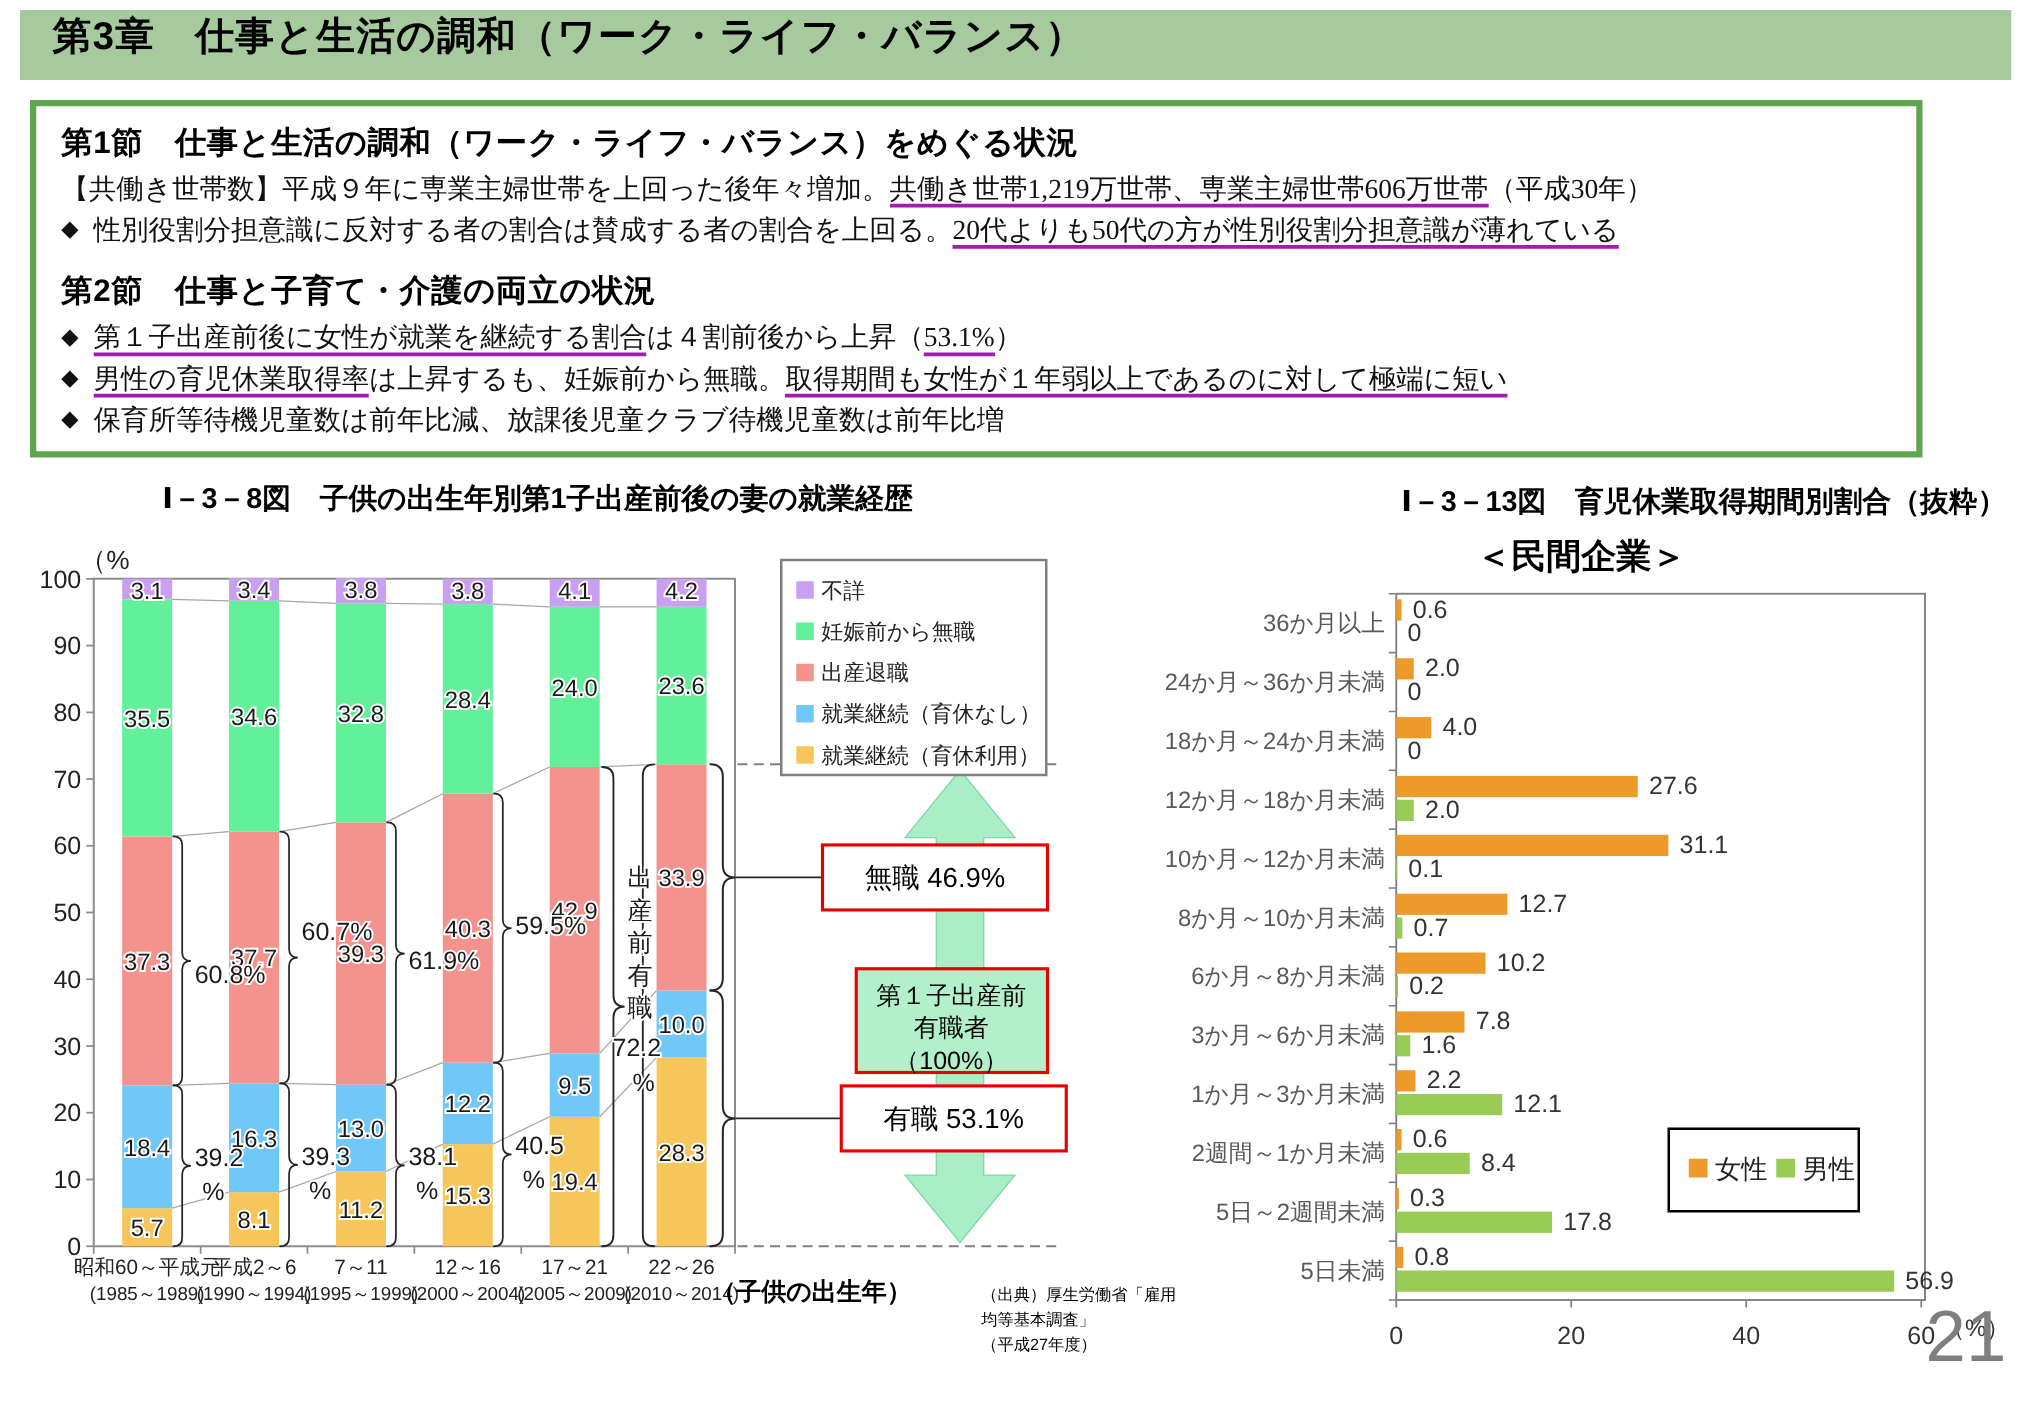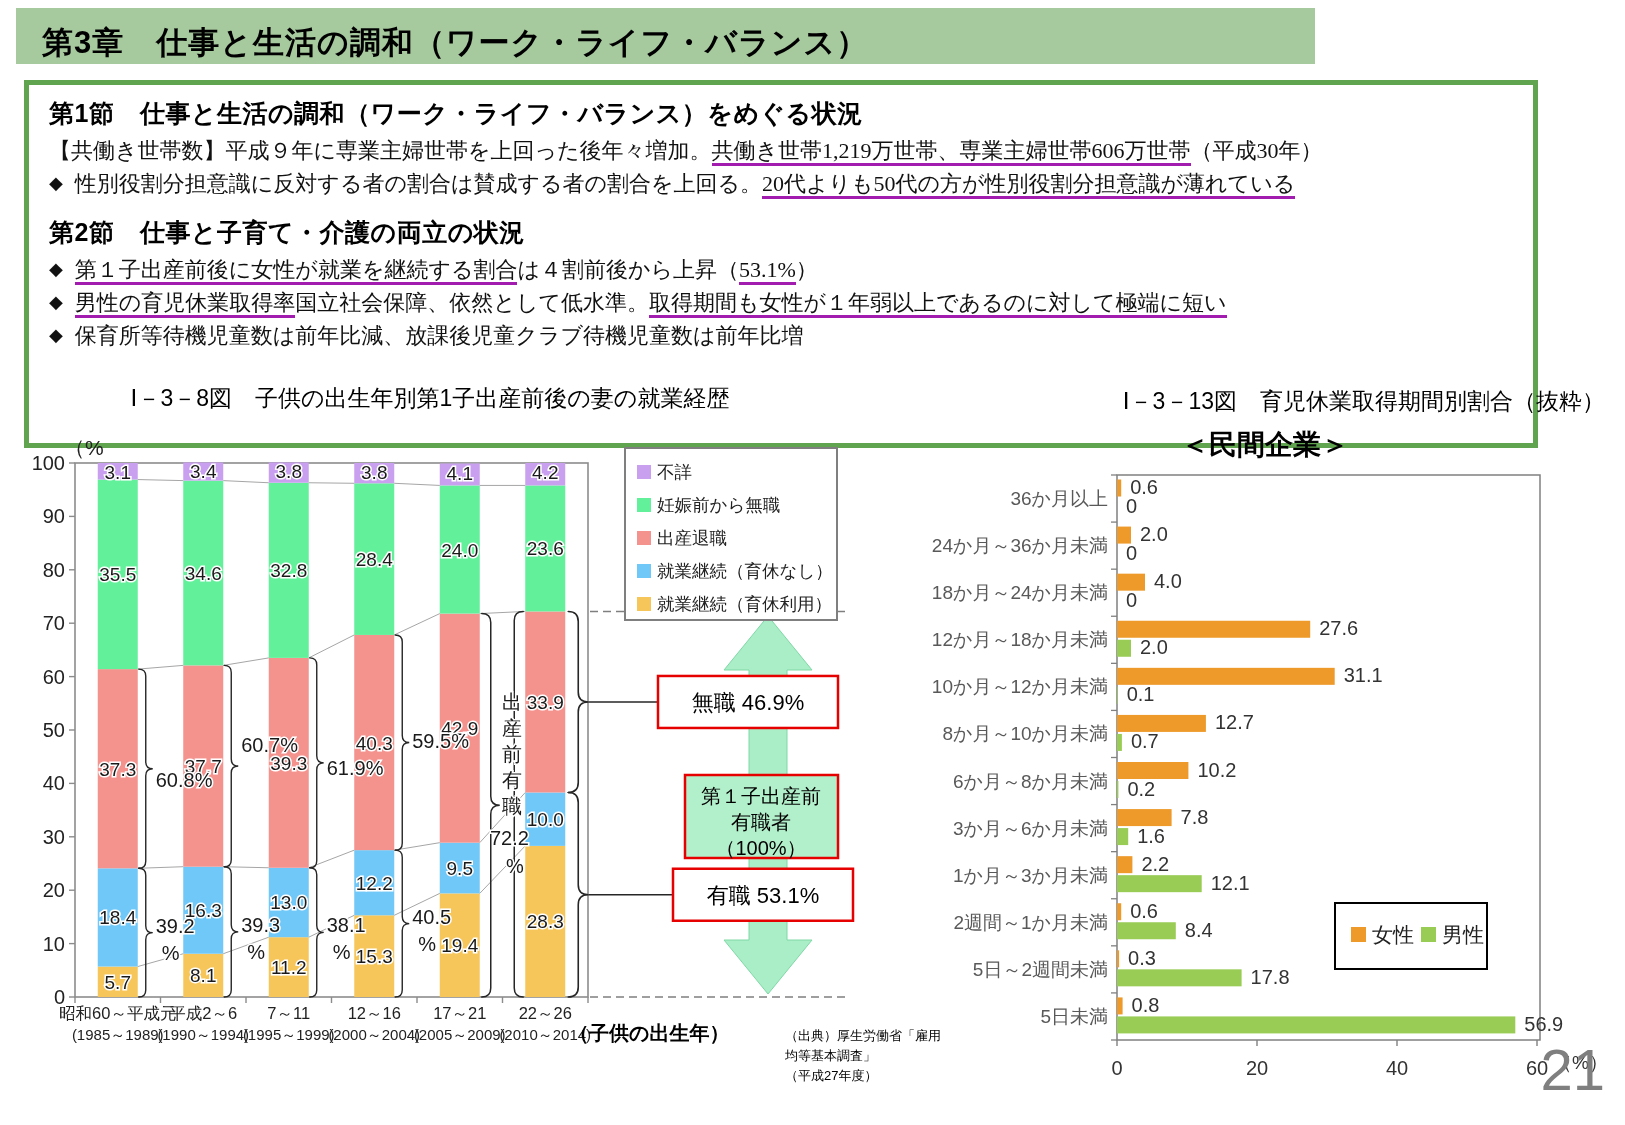--- a/index.html
+++ b/index.html
@@ -1,30 +1,30 @@
 <!DOCTYPE html>
 <html><head>
 <meta charset="utf-8">
 <style>
   html,body{margin:0;padding:0;background:#e8e8e8;}
   .page{position:relative;width:1625px;height:1125px;background:#fff;overflow:hidden;
         font-family:"Liberation Sans","DejaVu Sans",sans-serif;color:#111;}
-  .chapter-bar{position:absolute;left:16px;top:8px;width:1299px;height:56px;background:#A6C99E;
-        display:flex;align-items:flex-end;box-sizing:border-box;padding-left:26px;}
+  .chapter-bar{position:absolute;left:16px;top:8px;width:1593px;height:56px;background:#A6C99E;
+        display:flex;align-items:flex-start;box-sizing:border-box;padding-left:26px;}
   .chapter-bar span{font-size:31px;font-weight:900;letter-spacing:1px;color:#000;}
-  .summary-box{position:absolute;left:24px;top:80px;width:1514px;height:368px;box-sizing:border-box;
+  .summary-box{position:absolute;left:24px;top:80px;width:1514px;height:286px;box-sizing:border-box;
         border:5px solid #61A44F;background:#fff;padding:10px 12px 0 20px;}
   .sec-title{font-size:25px;font-weight:900;color:#000;margin:2px 0 4px 0;letter-spacing:0.5px;}
   .sec2{margin-top:16px;}
   .line{font-family:"Liberation Serif","DejaVu Serif",serif;font-size:22px;line-height:33px;
         color:#111;white-space:nowrap;}
   .line .bullet{font-family:"Liberation Sans","DejaVu Sans",sans-serif;font-size:18px;
         margin-right:12px;vertical-align:2px;}
   .line .u{border-bottom:3px solid #a21caf;padding-bottom:0px;}
-  .chart-title{position:absolute;font-size:23px;font-weight:400;color:#000;text-align:center;}
+  .chart-title{position:absolute;font-size:23px;font-weight:700;color:#000;text-align:center;}
   .chart-title.lt{left:30px;top:383px;width:800px;}
   .chart-title.rt{left:905px;top:386px;width:700px;text-align:right;}
   .chart-subtitle{position:absolute;left:905px;top:426px;width:720px;text-align:center;
         font-size:28px;font-weight:700;color:#000;}
   .source{position:absolute;font-size:17px;font-weight:500;color:#000;}
   .source.lt{left:8px;top:1088px;}
   .source.rt{left:785px;top:1026px;width:245px;white-space:pre-line;line-height:1.55;font-size:13px;}
   .x-note{position:absolute;left:569px;top:1020px;font-size:20px;font-weight:600;color:#000;}
   .page-number{position:absolute;right:20px;top:1036px;font-size:58px;color:#7F7F7F;}
   svg text{font-family:"Liberation Sans","DejaVu Sans",sans-serif;}
@@ -40,21 +40,21 @@
 
   <section class="summary-box">
     <div class="sec-title">第1節　仕事と生活の調和（ワーク・ライフ・バランス）をめぐる状況</div>
     <div id="sec1-lines">
         <div class="line"><span>【共働き世帯数】平成９年に専業主婦世帯を上回った後年々増加。</span><span class="u">共働き世帯1,219万世帯、専業主婦世帯606万世帯</span><span>（平成30年）</span></div>
         <div class="line"><span class="bullet">◆</span><span>性別役割分担意識に反対する者の割合は賛成する者の割合を上回る。</span><span class="u">20代よりも50代の方が性別役割分担意識が薄れている</span></div>
       </div>
     <div class="sec-title sec2">第2節　仕事と子育て・介護の両立の状況</div>
     <div id="sec2-lines">
         <div class="line"><span class="bullet">◆</span><span class="u">第１子出産前後に女性が就業を継続する割合</span><span>は４割前後から上昇（</span><span class="u">53.1%</span><span>）</span></div>
-        <div class="line"><span class="bullet">◆</span><span class="u">男性の育児休業取得率</span><span>国立社会保障、依然として低水準。</span><span class="u">取得期間も女性が１年弱以上であるのに対して極端に短い</span></div>
+        <div class="line"><span class="bullet">◆</span><span class="u">男性の育児休業取得率</span><span>は上昇するも、妊娠前から無職。</span><span class="u">取得期間も女性が１年弱以上であるのに対して極端に短い</span></div>
         <div class="line"><span class="bullet">◆</span><span>保育所等待機児童数は前年比減、放課後児童クラブ待機児童数は前年比増</span></div>
       </div>
   </section>
 
   <div class="chart-title lt">Ⅰ－3－8図　子供の出生年別第1子出産前後の妻の就業経歴</div>
   <div class="chart-title rt">Ⅰ－3－13図　育児休業取得期間別割合（抜粋）</div>
   <div class="chart-subtitle">＜民間企業＞</div>
 
   <svg id="left-chart" style="position:absolute;left:28px;top:425px;" width="850" height="690" viewBox="0 0 850 690">
       <text x="36" y="30" font-size="21" fill="#222">（%</text>

